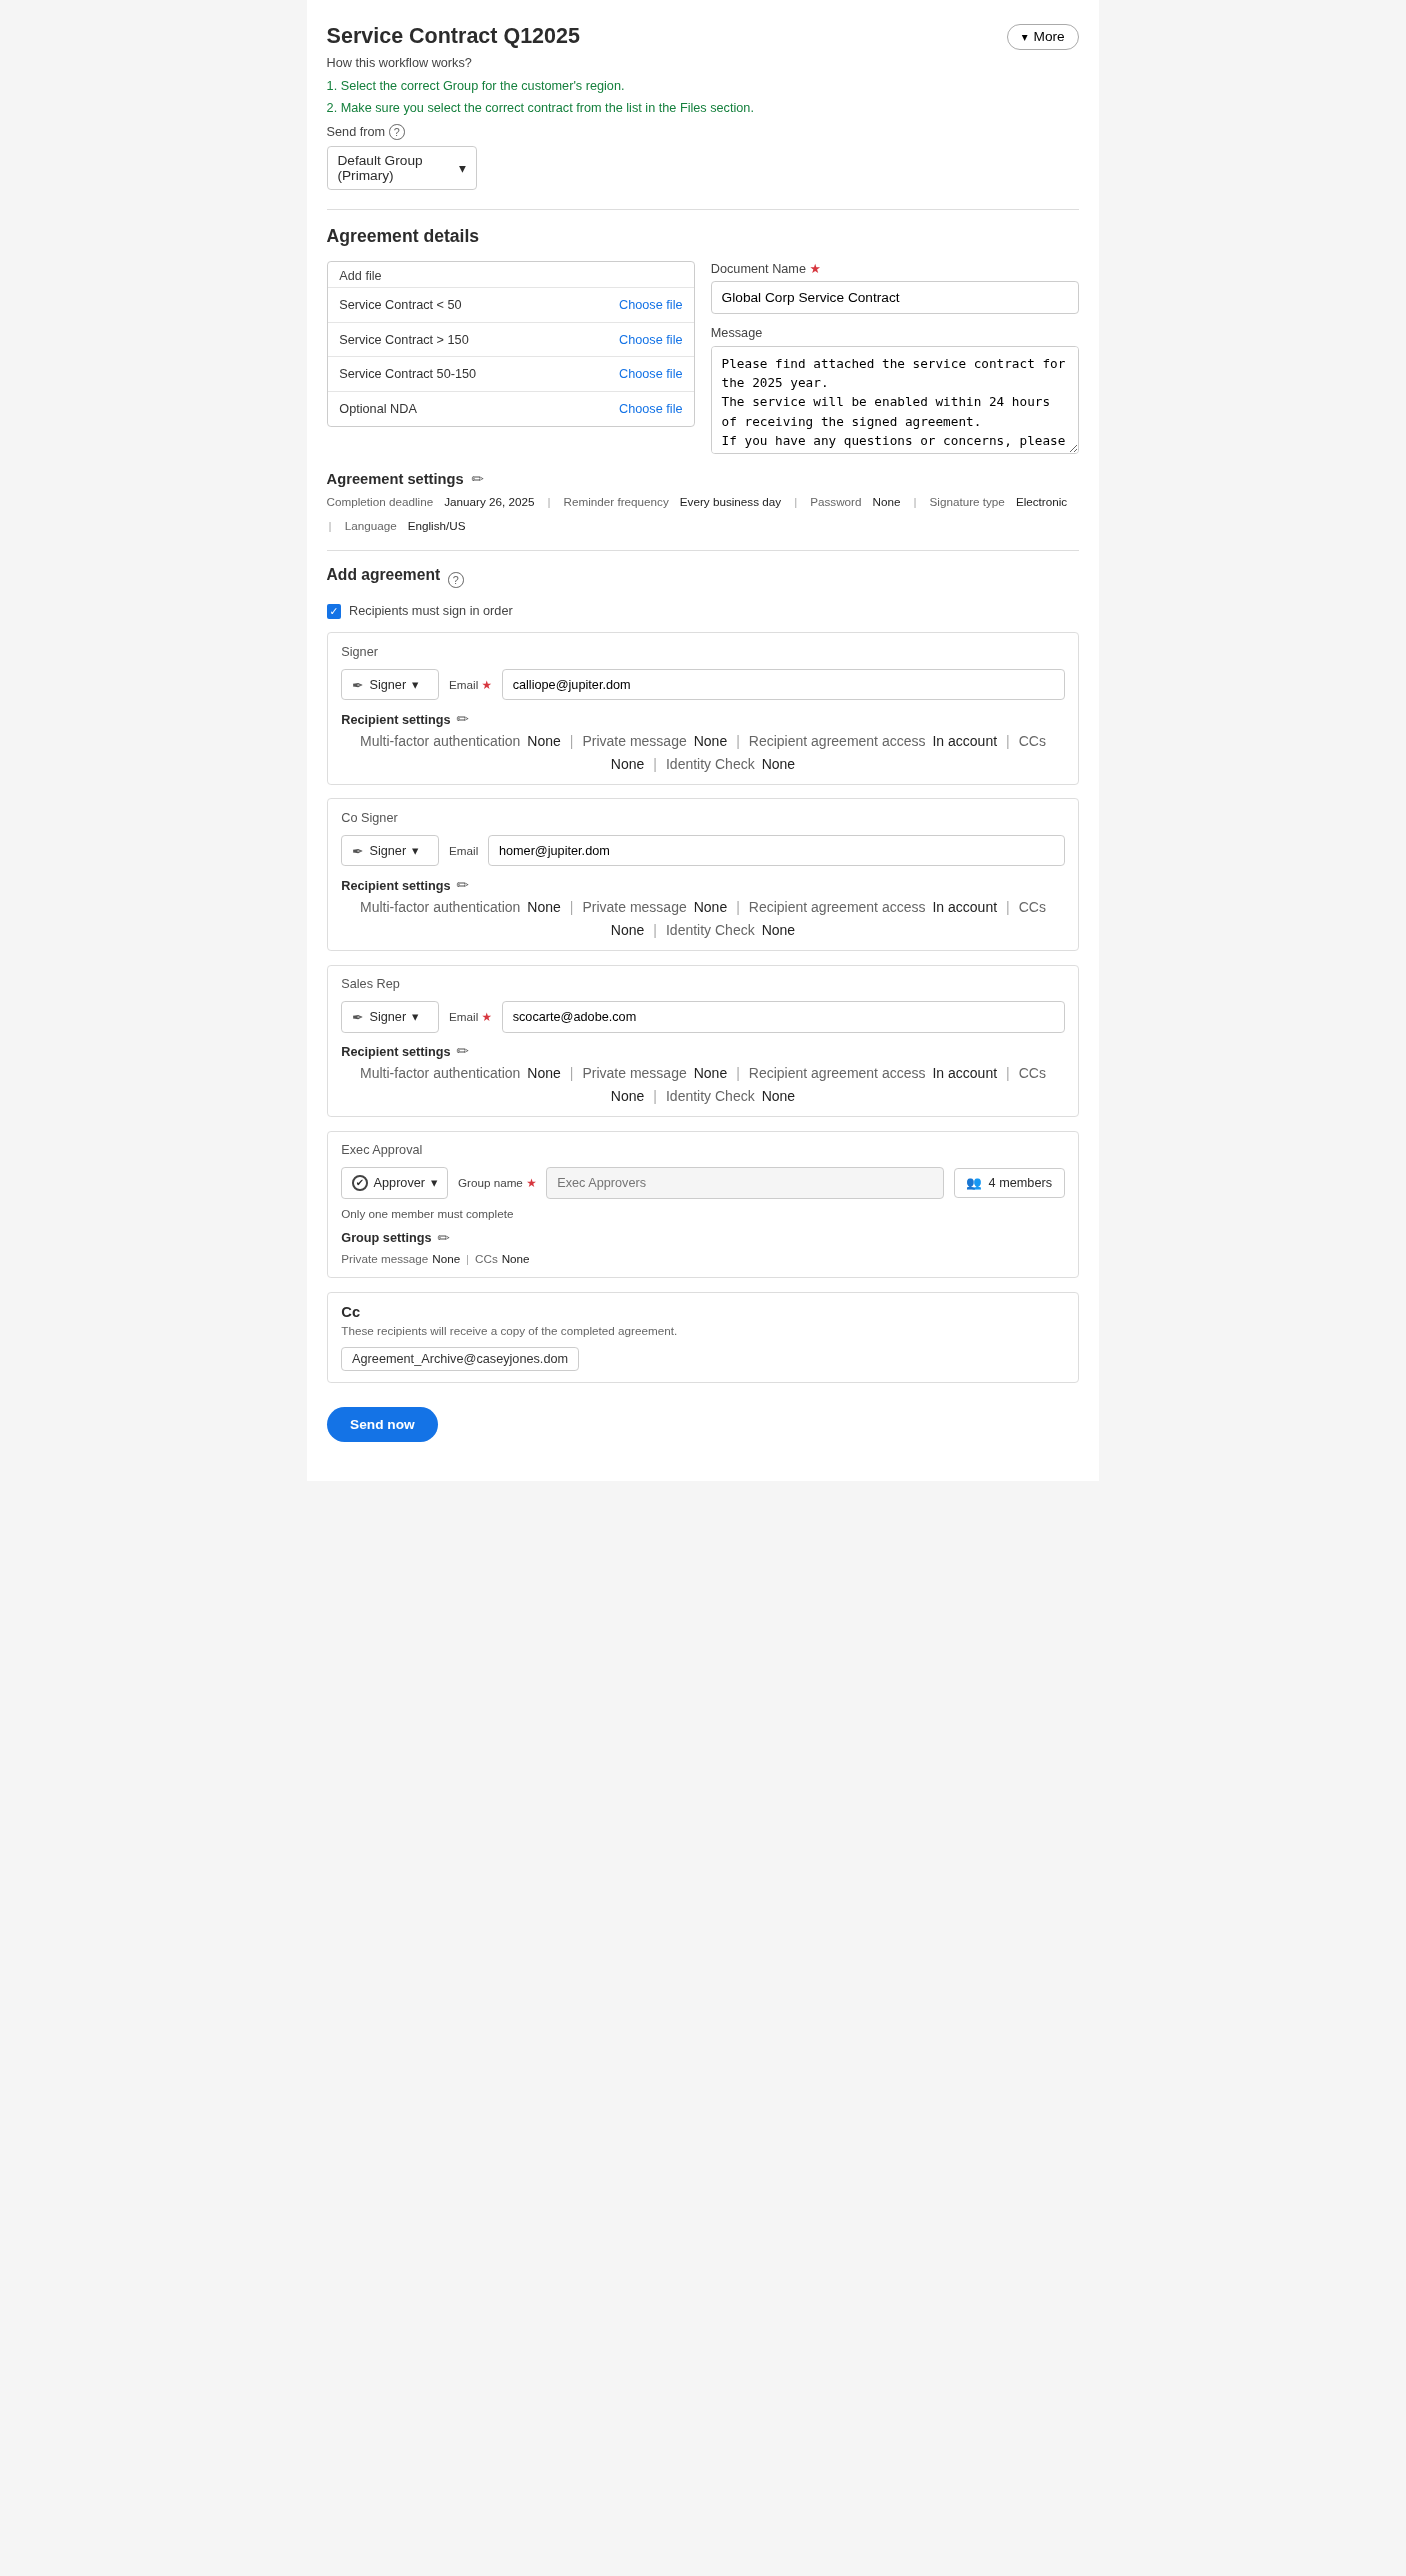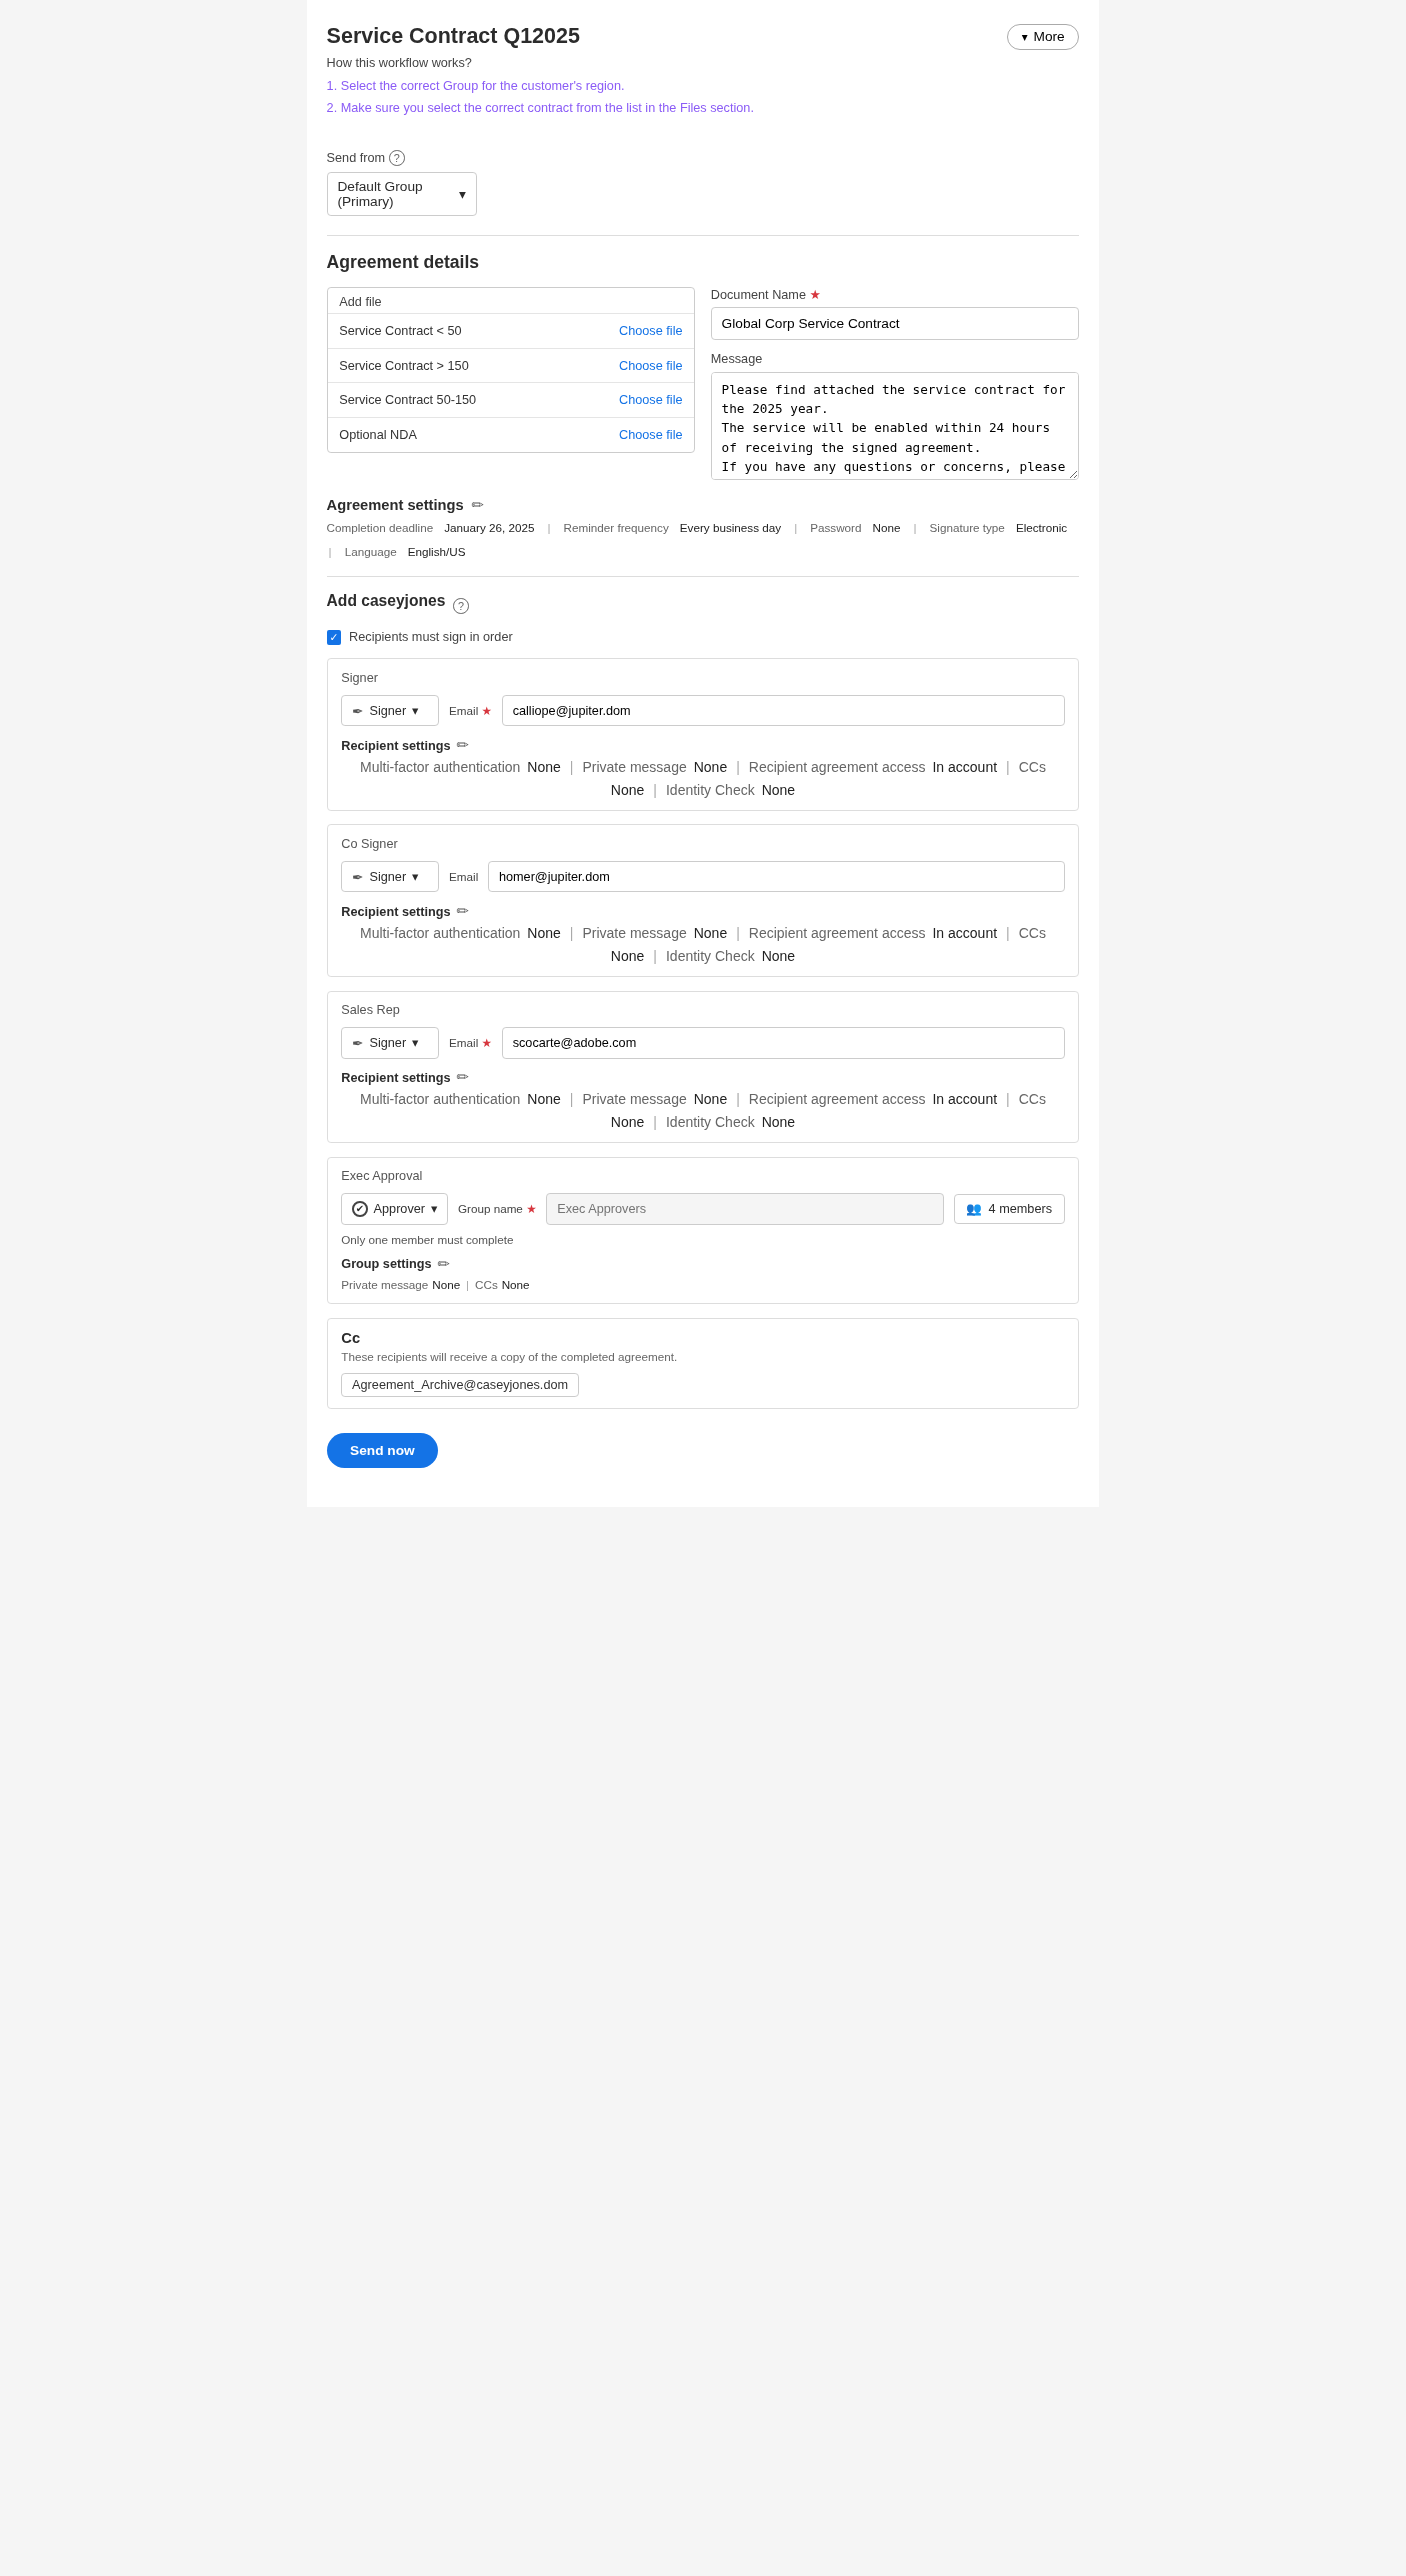--- a/index.html
+++ b/index.html
@@ -22,23 +22,23 @@
       font-weight: 700;
       margin-bottom: 7.8px;
     }
     .workflow-desc {
       font-size: 12.7px;
       color: #444;
       margin-bottom: 5.9px;
     }
     .workflow-steps {
       font-size: 12.7px;
-      color: #8b5cf6;
+      color: #15803d;
       line-height: 1.7;
-      margin-bottom: 31px;
+      margin-bottom: 5px;
     }
     .more-btn {
       position: absolute;
       top: 23.5px;
       right: 19.6px;
       border: 1px solid #aaa;
       border-radius: 19.6px;
       padding: 4.9px 13.7px;
       background: #fff;
       cursor: pointer;
@@ -463,21 +463,21 @@
     <span class="settings-meta-val">Electronic</span>
     <span class="settings-meta-sep">|</span>
     <span class="settings-meta-key">Language</span>
     <span class="settings-meta-val">English/US</span>
   </div>
 
   <hr class="section-divider">
 
   
   <div class="add-recipients-header">
-    <h3>Add caseyjones</h3>
+    <h3>Add agreement</h3>
     <span class="help-icon">?</span>
   </div>
 
   <div class="checkbox-row">
     <span class="checkbox-blue"></span>
     <span class="checkbox-label">Recipients must sign in order</span>
   </div>
 
   
   <div class="recipient-group">

